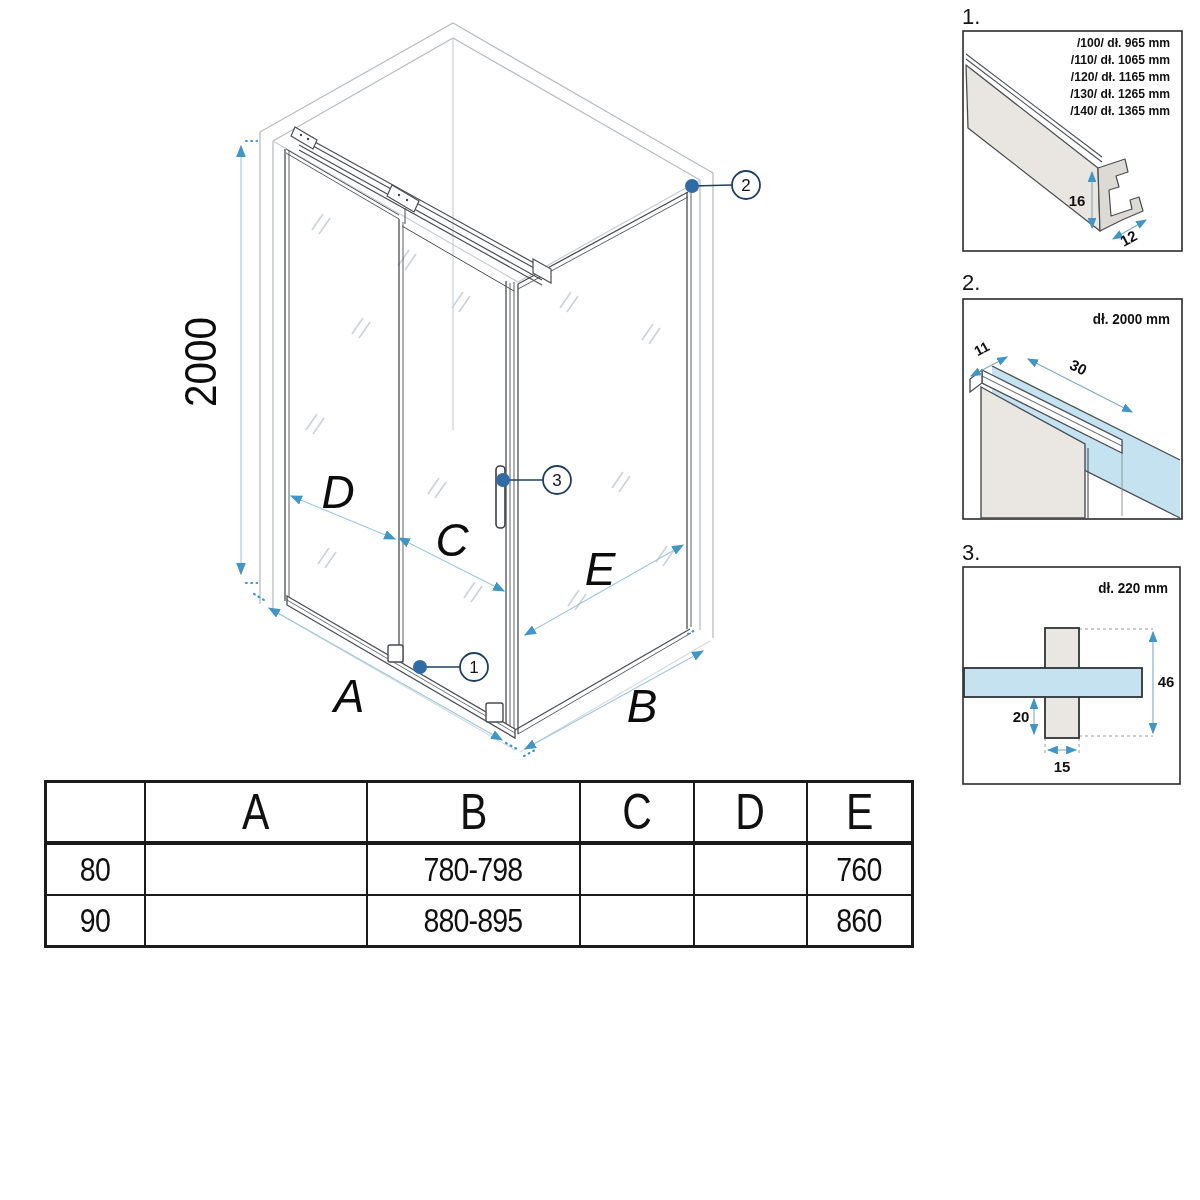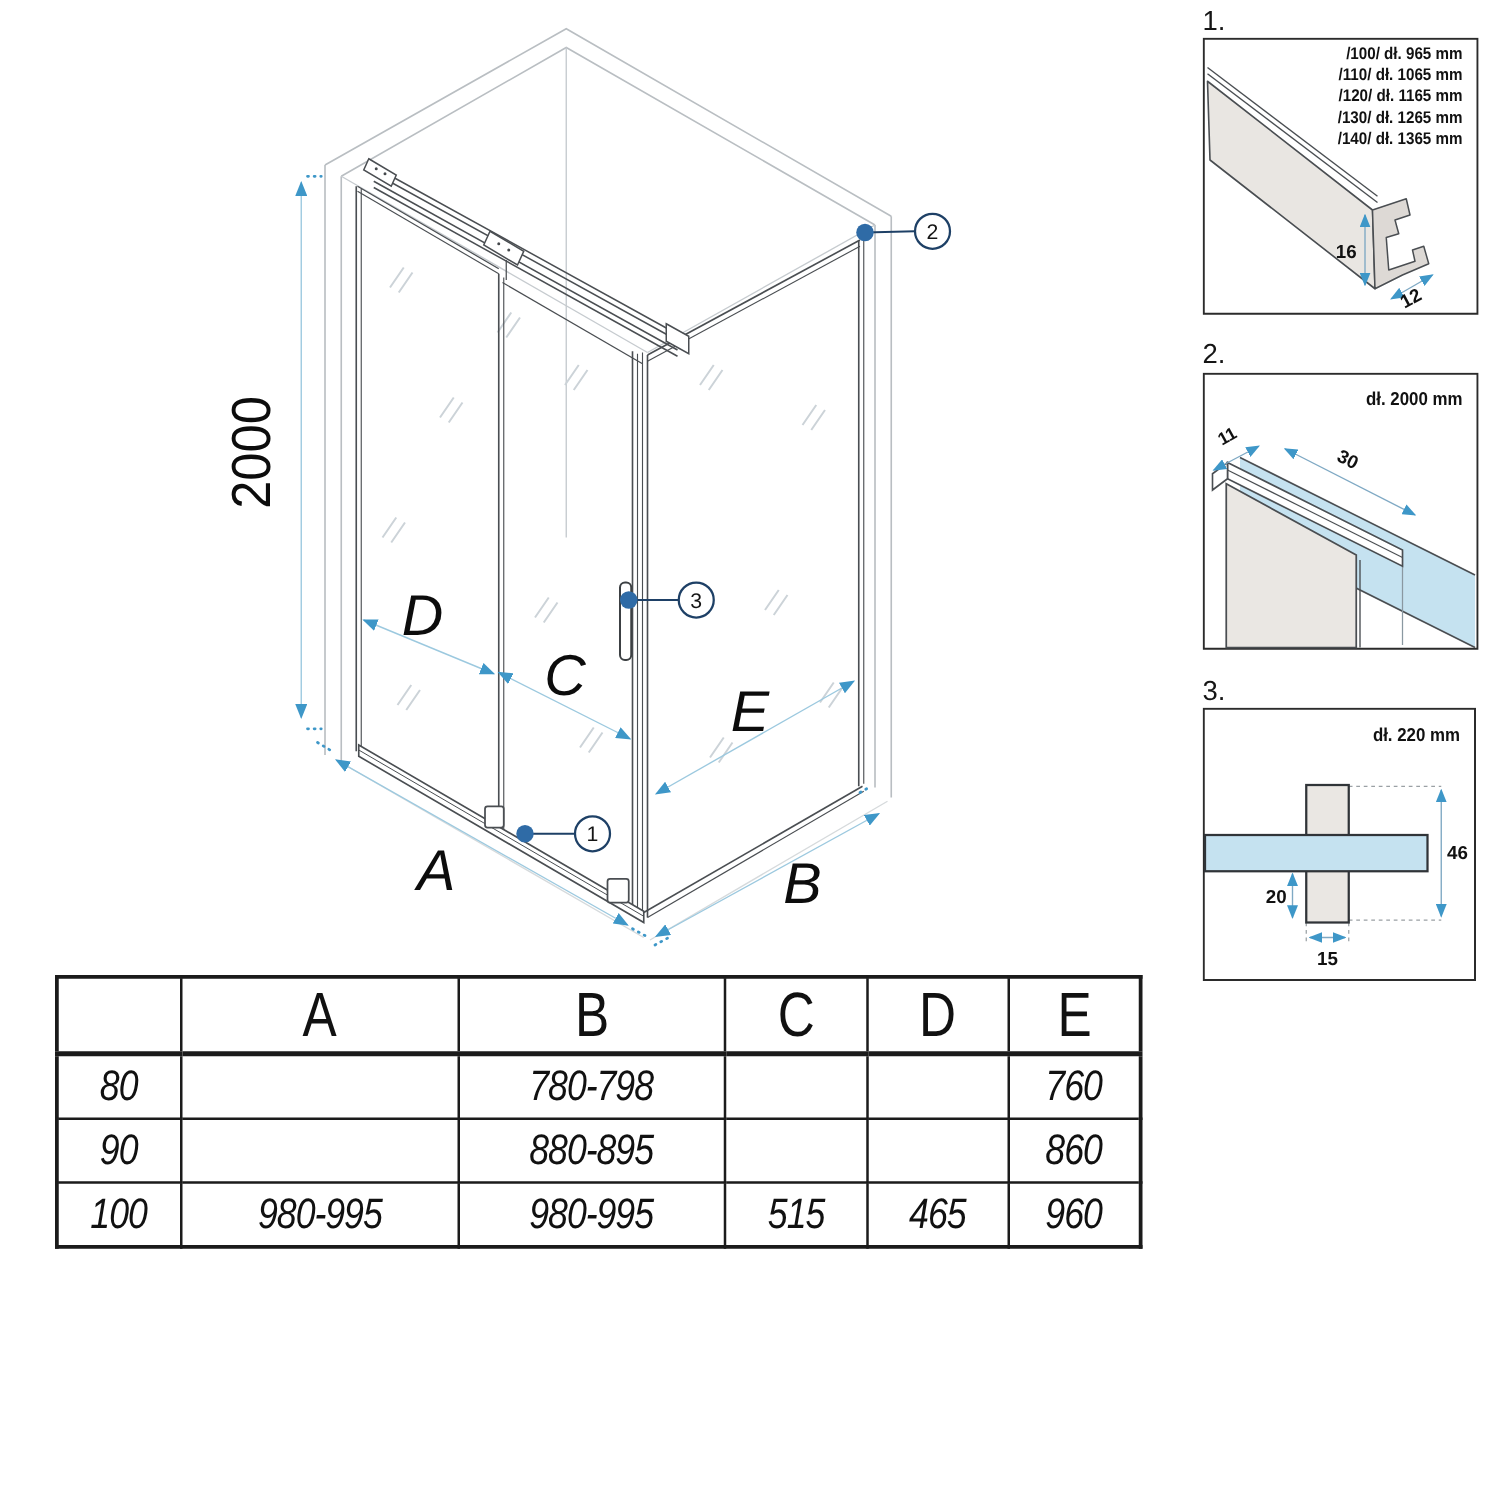--- a/index.html
+++ b/index.html
@@ -7,21 +7,21 @@
   #stage{position:relative;width:1200px;height:1200px;background:#fff;overflow:hidden;}
   svg{display:block;}
   .detail-label{position:absolute;left:962px;font-size:22px;color:#151515;}
   
   #spec-table-wrap{position:absolute;left:44px;top:780px;}
   table.spec{border-collapse:collapse;table-layout:fixed;}
   table.spec td, table.spec th{border:2px solid #1b1b1b;text-align:center;vertical-align:middle;
     padding:0;overflow:hidden;white-space:nowrap;}
   table.spec{border:3px solid #1b1b1b;}
   table.spec thead th{height:58px;border-bottom:4px solid #1b1b1b;font-weight:normal;}
-  table.spec tbody td{height:49px;font-style:italic;}
+  table.spec tbody td{height:49px;}
   .hletter{display:inline-block;font-size:50px;transform:scaleX(0.82);letter-spacing:-1px;}
   .cnum{display:inline-block;font-size:34px;transform:scaleX(0.84);letter-spacing:-1px;}
   .col-size{width:99px}.col-a{width:222px}.col-b{width:213px}
   .col-c{width:114px}.col-d{width:113px}.col-e{width:106px}
 </style>
 </head>
 <body>
 
 <div id="stage">
 
@@ -288,25 +288,17 @@
             <td><span class="cnum">760</span></td>
           </tr>
           <tr>
             <td><span class="cnum">90</span></td>
             <td><span class="cnum"></span></td>
             <td><span class="cnum">880-895</span></td>
             <td><span class="cnum"></span></td>
             <td><span class="cnum"></span></td>
             <td><span class="cnum">860</span></td>
           </tr>
-          <tr>
-            <td><span class="cnum">100</span></td>
-            <td><span class="cnum">980-995</span></td>
-            <td><span class="cnum">980-995</span></td>
-            <td><span class="cnum">515</span></td>
-            <td><span class="cnum">465</span></td>
-            <td><span class="cnum">960</span></td>
-          </tr>
         </tbody>
     </table>
   </div>
 
 </div>
 
 </body></html>

